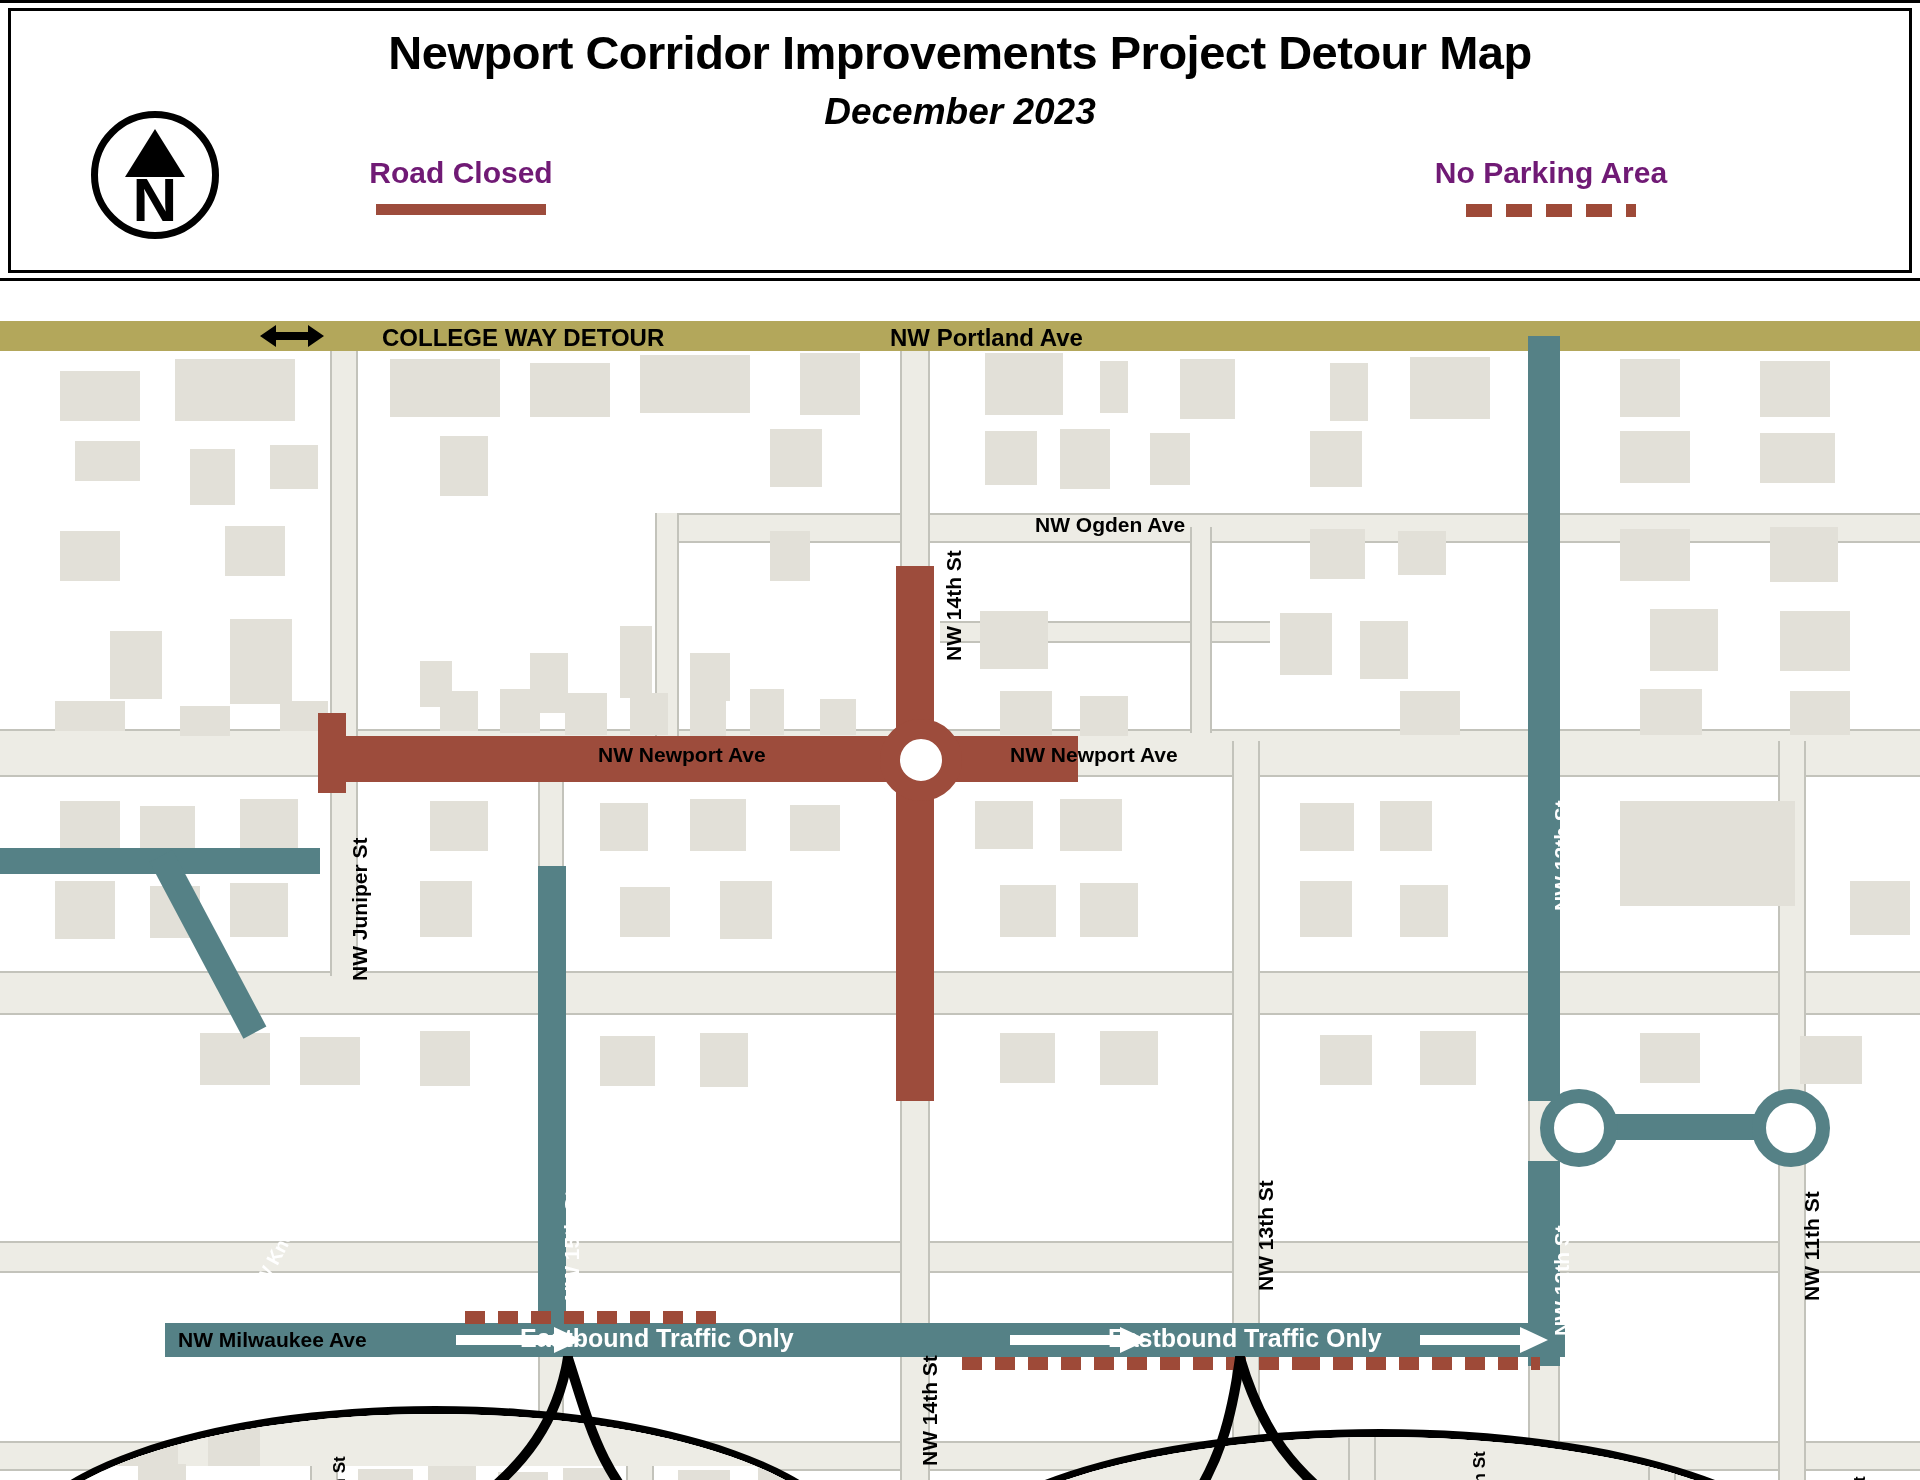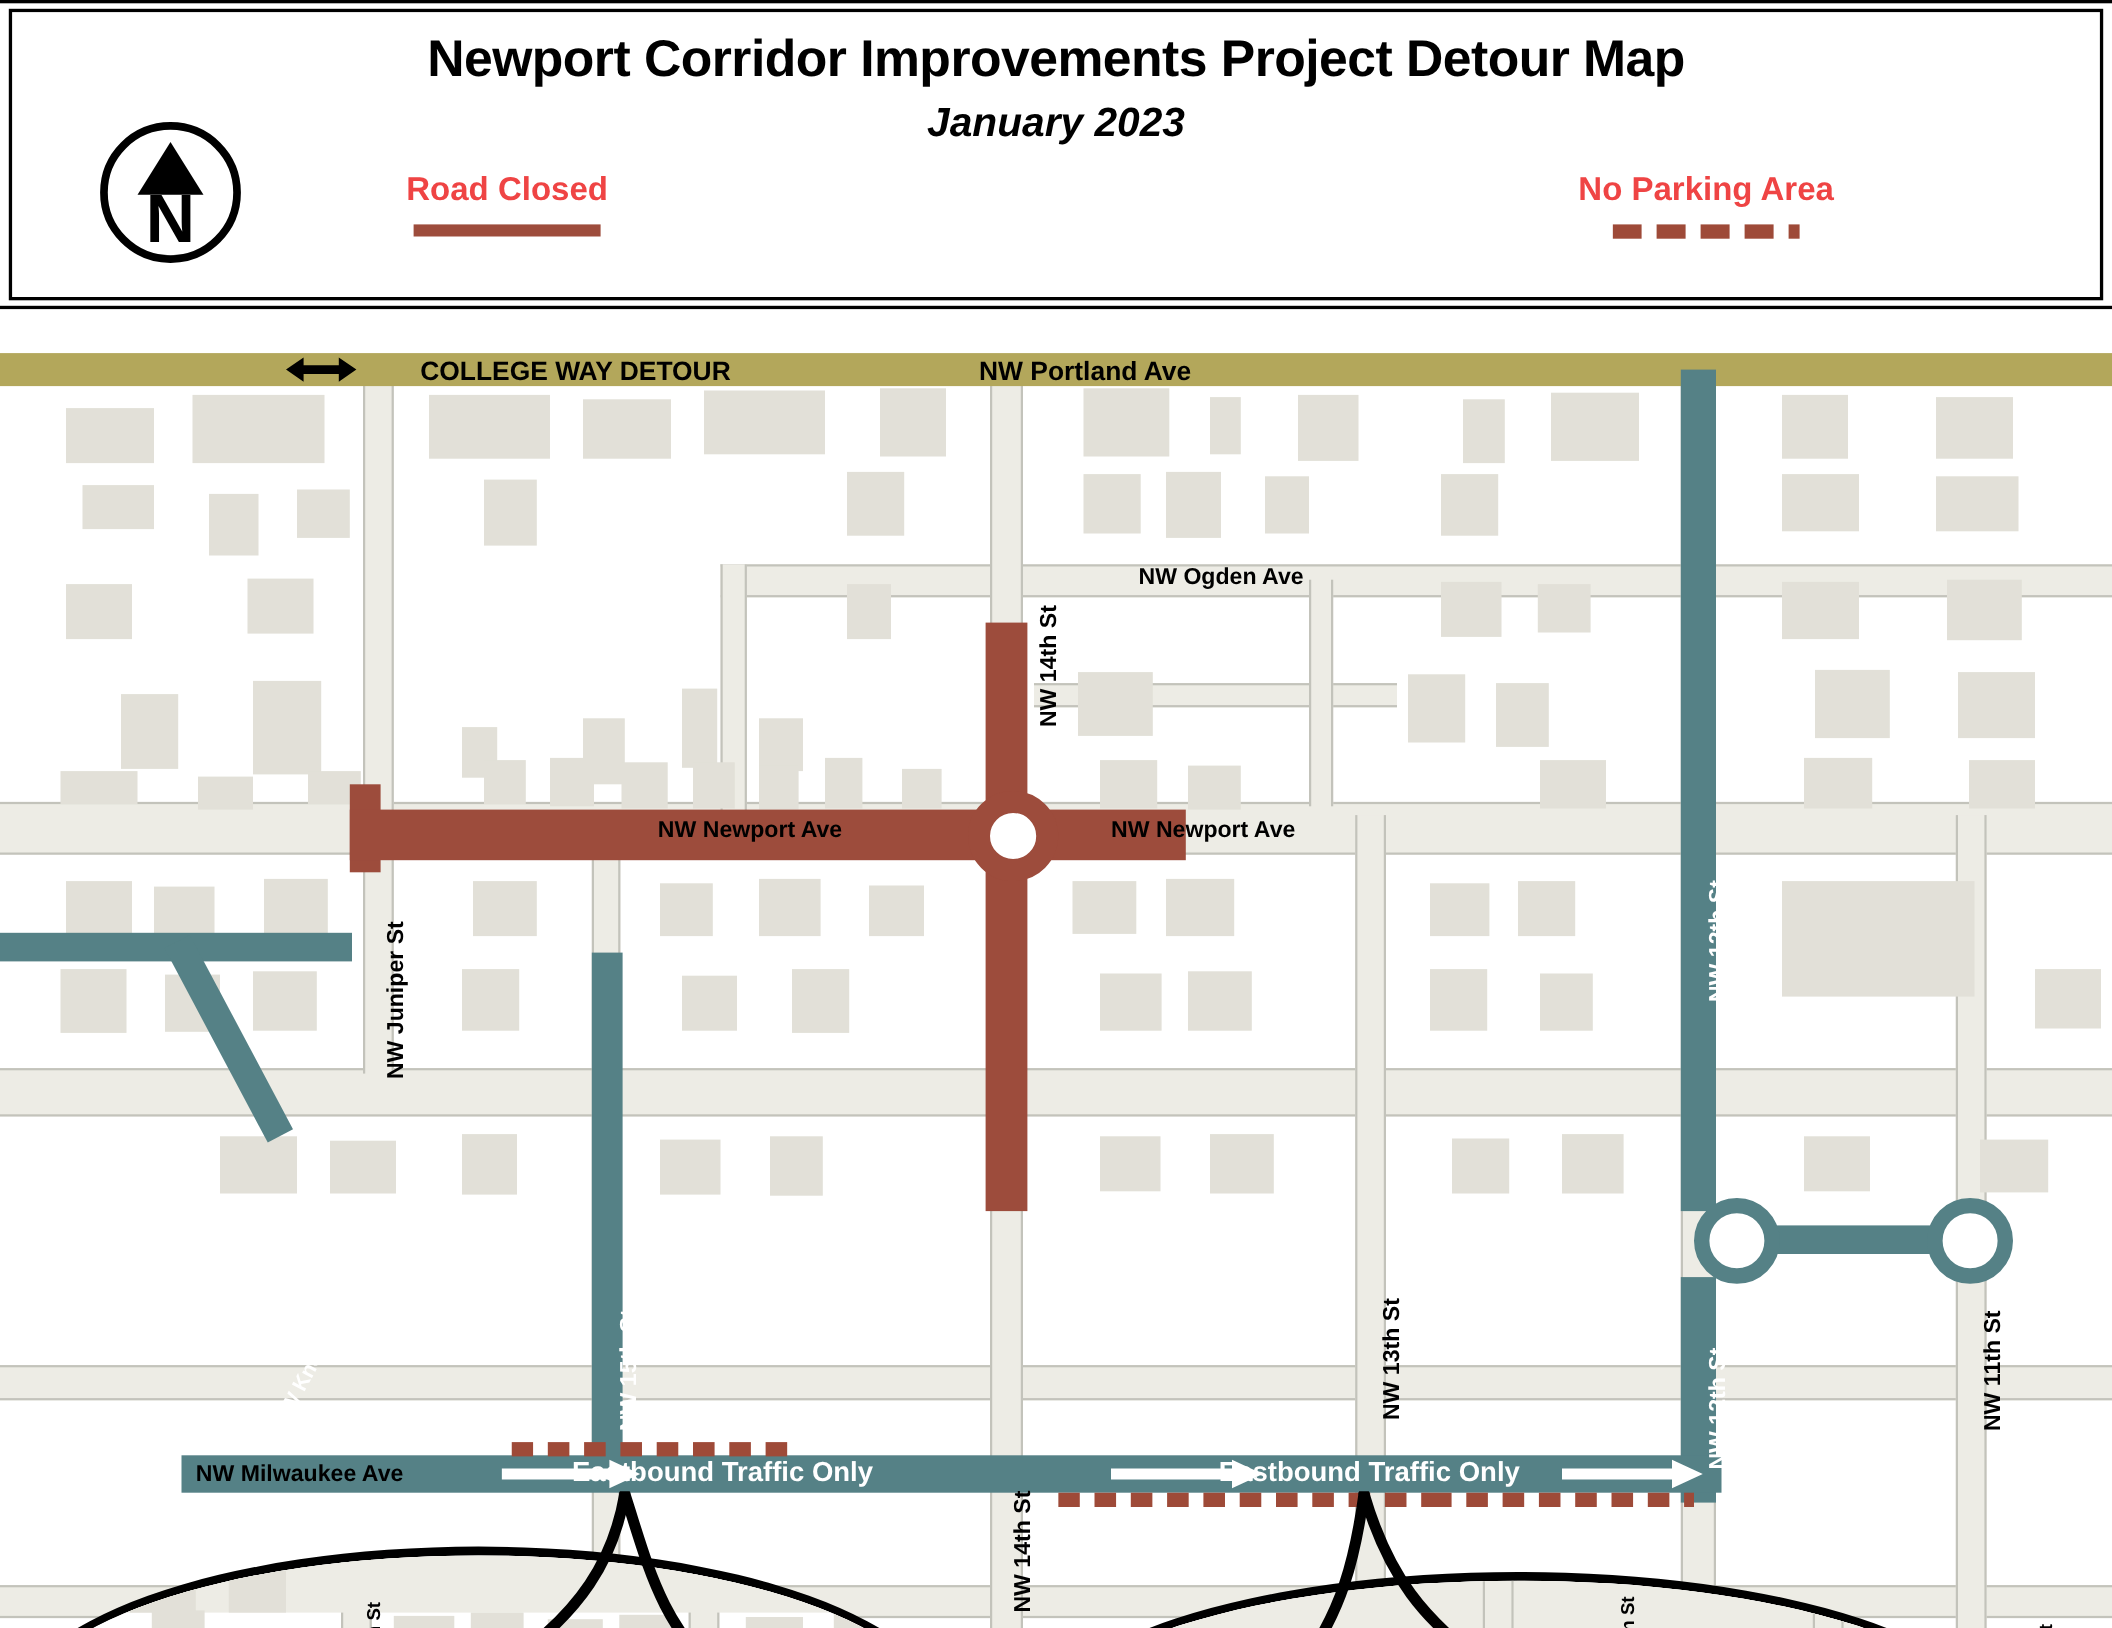--- a/index.html
+++ b/index.html
@@ -64,21 +64,21 @@
   }
   #compass .n {
     position: absolute; left: 0; top: 58px; width: 128px;
     text-align: center;
     font-size: 62px; font-weight: bold; line-height: 62px; color: #000;
   }
 
   
   .legend-item { position: absolute; text-align: center; }
   .legend-label {
-    font-size: 30px; font-weight: bold; color: #ef4444; white-space: nowrap;
+    font-size: 30px; font-weight: bold; color: #701a75; white-space: nowrap;
   }
   .legend-swatch {
     margin: 14px auto 0;
     height: 11px; width: 170px;
   }
   .legend-swatch.dashed {
     height: 13px;
     background-image: linear-gradient(90deg, #9e4a38 0 26px, transparent 26px 40px);
     background-size: 40px 13px;
     background-repeat: repeat-x;
@@ -153,21 +153,21 @@
 </style>
 </head>
 <body>
 
 <div id="page">
 
   <div id="header">
     <div id="header-inner">
 
       <div id="title">Newport Corridor Improvements Project Detour Map</div>
-      <div id="subtitle">January 2023</div>
+      <div id="subtitle">December 2023</div>
 
       <div id="compass">
         <div class="ring"></div>
         <div class="tri"></div>
         <div class="n">N</div>
       </div>
 
       <div class="legend-item" style="left:295px; top:145px; width:310px;">
         <div class="legend-label">Road Closed</div>
         <div class="legend-swatch" style="background:#9d4c3c;"></div>

